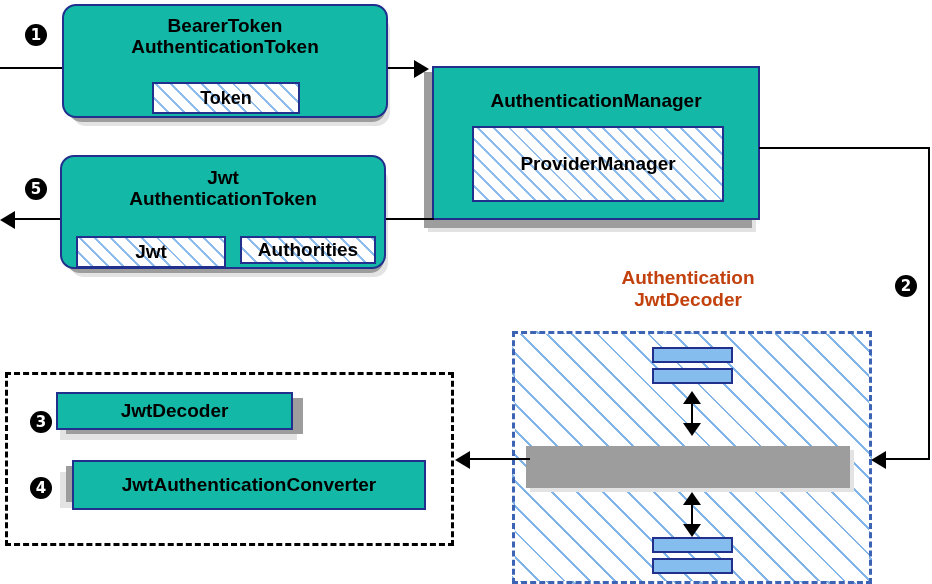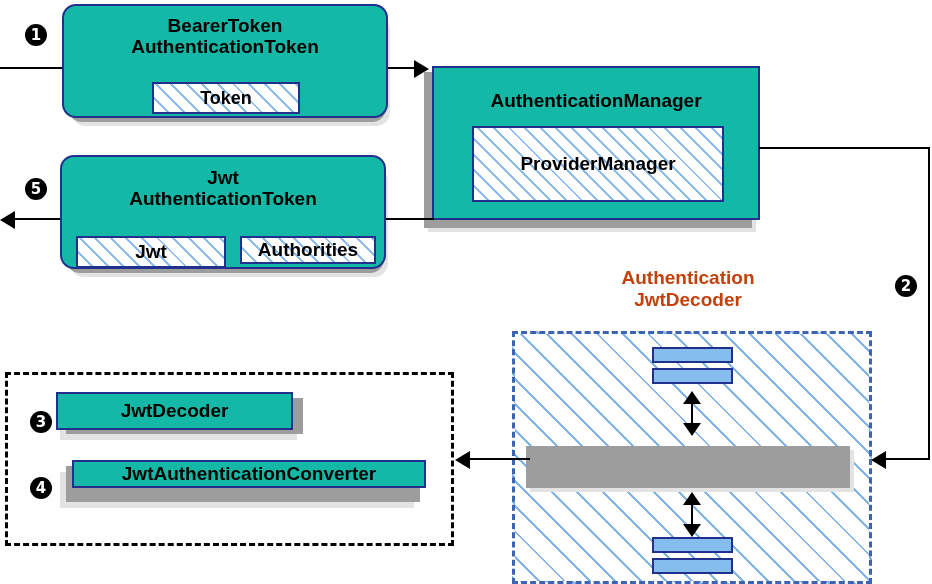--- a/index.html
+++ b/index.html
@@ -244,15 +244,15 @@
   <div class="abs bullet" style="left:30px; top:411px;">3</div>
 
   <div class="abs shadow-light" style="left:60px; top:404px; width:237px; height:36px;"></div>
   <div class="abs shadow-mid" style="left:66px; top:398px; width:237px; height:36px;"></div>
   <div class="abs node" style="left:56px; top:392px; width:237px; height:38px; font-size:19px;">JwtDecoder</div>
 
   <div class="abs bullet" style="left:30px; top:477px;">4</div>
 
   <div class="abs shadow-light" style="left:60px; top:472px; width:354px; height:36px;"></div>
   <div class="abs shadow-mid" style="left:66px; top:466px; width:354px; height:36px;"></div>
-  <div class="abs node" style="left:72px; top:460px; width:354px; height:28px; font-size:19px;">JwtAuthenticationConverter</div>
+  <div class="abs node" style="left:72px; top:460px; width:354px; height:50px; font-size:19px;">JwtAuthenticationConverter</div>
 
 </div>
 
 </body></html>

